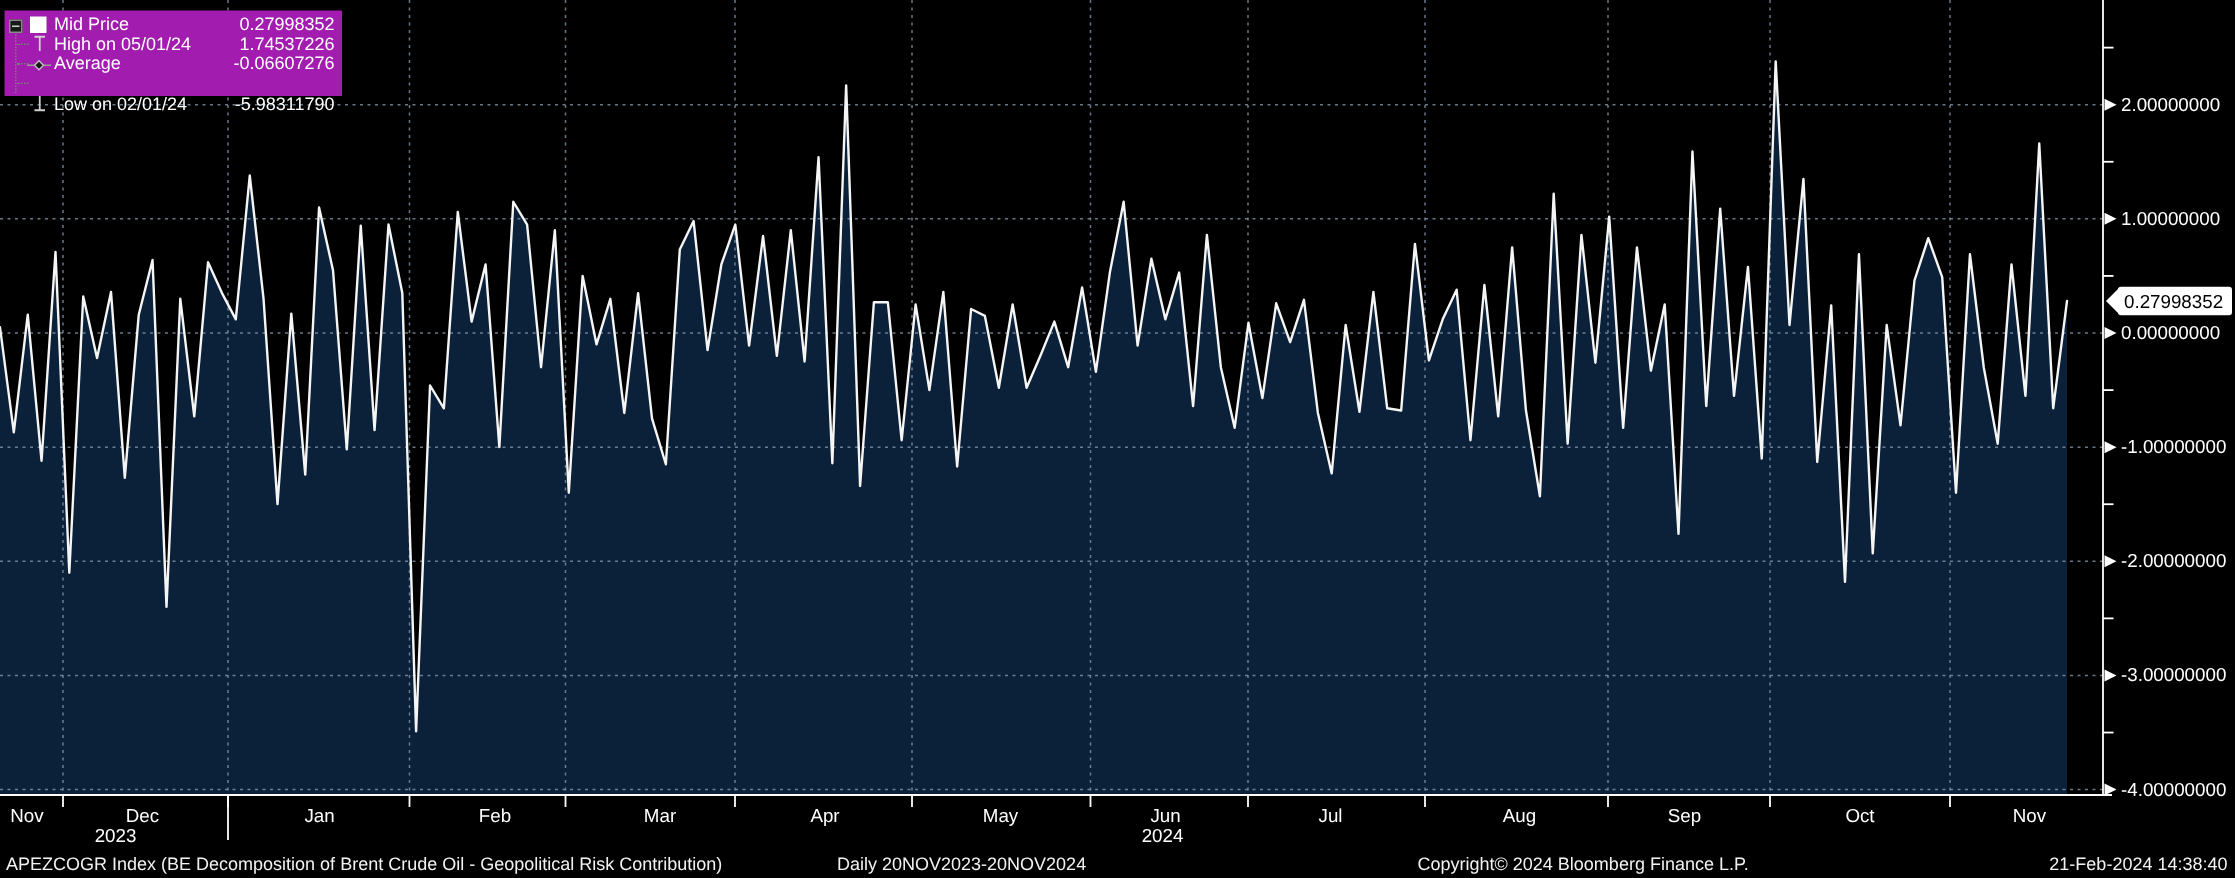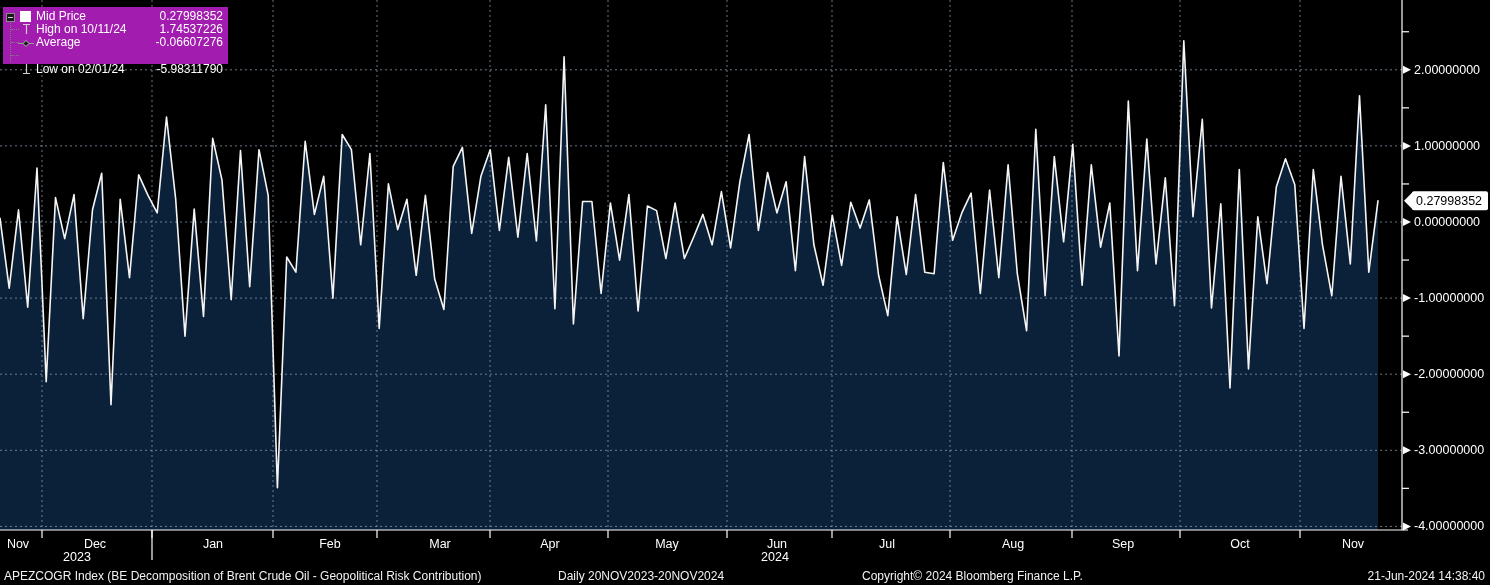--- a/index.html
+++ b/index.html
@@ -16,21 +16,21 @@
   .expand::after{content:"";position:absolute;left:1px;top:3px;width:5px;height:1px;background:#cfcfcf;}
   .tree{position:absolute;left:7px;top:16px;height:39px;width:0;border-left:1px dotted #7d7d7d;}
   .stub{position:absolute;left:8px;width:8px;height:0;border-top:1px dotted #7d7d7d;}
   .swatch{position:absolute;left:17px;top:1px;width:11px;height:11px;background:#fff;}
   .lic{position:absolute;left:16px;top:0;}
 
   
   .footer{position:absolute;left:0;top:566px;width:1490px;height:19px;font-size:12px;color:#f2f2f2;background:#000;}
   .f-title{position:absolute;left:4px;top:3px;white-space:nowrap;}
   .f-period{position:absolute;left:558px;top:3px;white-space:nowrap;}
-  .f-copy{position:absolute;left:862px;top:3px;white-space:nowrap;}
+  .f-copy{position:absolute;left:945px;top:3px;white-space:nowrap;}
   .f-time{position:absolute;right:5px;top:3px;white-space:nowrap;}
 </style>
 </head>
 <body>
 
 <div class="screen">
 
   
   <svg id="chart-svg" width="1490" height="585" viewBox="0 0 1490 585">
       <path d="M0,530 L0.0,218.2 L9.2,288.2 L18.5,209.8 L27.7,307.2 L37.0,168.0 L46.2,381.8 L55.5,197.6 L64.7,238.7 L74.0,194.6 L83.2,318.6 L92.5,209.8 L101.7,173.3 L111.0,404.6 L120.2,199.2 L129.5,277.6 L138.7,174.8 L148.0,195.4 L157.2,212.9 L166.5,117.0 L175.7,199.2 L185.0,336.1 L194.2,209.1 L203.5,316.4 L212.7,138.3 L222.0,180.1 L231.2,299.6 L240.5,150.5 L249.7,286.7 L259.0,149.7 L268.2,195.4 L277.4,487.6 L286.7,257.0 L295.9,272.2 L305.2,141.3 L314.4,214.4 L323.7,176.3 L332.9,298.1 L342.2,134.5 L351.4,149.7 L360.7,244.8 L369.9,153.5 L379.2,328.5 L388.4,183.9 L397.7,229.6 L406.9,199.2 L416.2,275.3 L425.4,195.4 L434.7,279.1 L443.9,309.5 L453.2,166.4 L462.4,147.4 L471.7,233.4 L480.9,176.3 L490.2,149.7 L499.4,230.4 L508.7,157.3 L517.9,237.2 L527.2,153.5 L536.4,241.0 L545.7,104.8 L554.9,308.8 L564.1,56.9 L573.4,324.0 L582.6,201.5 L591.9,201.5 L601.1,293.5 L610.4,203.0 L619.6,260.1 L628.9,194.6 L638.1,311.0 L647.4,206.0 L656.6,210.6 L665.9,258.5 L675.1,203.0 L684.4,258.5 L693.6,237.2 L702.9,214.4 L712.1,244.8 L721.4,191.6 L730.6,247.9 L739.9,181.7 L749.1,134.5 L758.4,230.4 L767.6,172.5 L776.9,212.9 L786.1,181.7 L795.4,270.7 L804.6,156.6 L813.9,244.8 L823.1,285.2 L832.3,215.2 L841.6,265.4 L850.8,202.2 L860.1,228.1 L869.3,199.9 L878.6,275.3 L887.8,315.6 L897.1,216.7 L906.3,274.5 L915.6,194.6 L924.8,272.2 L934.1,273.7 L943.3,162.6 L952.6,240.3 L961.8,212.9 L971.1,193.1 L980.3,293.5 L989.6,190.0 L998.8,277.6 L1008.1,164.9 L1017.3,273.7 L1026.6,330.8 L1035.8,129.2 L1045.1,295.8 L1054.3,156.6 L1063.6,241.8 L1072.8,144.4 L1082.1,285.2 L1091.3,164.9 L1100.6,247.1 L1109.8,203.0 L1119.0,355.9 L1128.3,101.0 L1137.5,270.7 L1146.8,139.1 L1156.0,263.9 L1165.3,177.9 L1174.5,305.7 L1183.8,40.9 L1193.0,216.7 L1202.3,119.3 L1211.5,308.0 L1220.8,203.7 L1230.0,387.9 L1239.3,169.5 L1248.5,368.9 L1257.8,216.7 L1267.0,283.6 L1276.3,187.0 L1285.5,158.8 L1294.8,184.7 L1304.0,328.5 L1313.3,169.5 L1322.5,244.8 L1331.8,295.8 L1341.0,176.3 L1350.3,263.9 L1359.5,95.7 L1368.8,272.2 L1378.0,200.7 L1378,530 Z" fill="#0b2139" stroke="none"></path>
@@ -122,21 +122,21 @@
       <span class="swatch"></span>
       <span class="lb">Mid Price</span>
       <span class="vl">0.27998352</span>
     </div>
     <div class="lrow" style="top:16px">
       <span class="lic" style="left:18px">
         <svg width="11" height="12">
             <path d="M2 1.5 H9 M5.5 1.5 V11" stroke="#cfcfcf" stroke-width="1.2" fill="none"></path>
           </svg>
       </span>
-      <span class="lb">High on 10/11/24</span>
+      <span class="lb">High on 05/01/24</span>
       <span class="vl">1.74537226</span>
     </div>
     <div class="lrow" style="top:29px">
       <span class="lic" style="left:15px;top:2px">
         <svg width="16" height="9">
             <path d="M0 4.5 H16" stroke="#9a9a9a" stroke-width="1"></path>
             <path d="M8 1.5 L11 4.5 L8 7.5 L5 4.5 Z" fill="#191919" stroke="#bdbdbd" stroke-width="1"></path>
           </svg>
       </span>
       <span class="lb">Average</span>
@@ -151,15 +151,15 @@
       <span class="lb">Low on 02/01/24</span>
       <span class="vl">-5.98311790</span>
     </div>
   </div>
 
   
   <div class="footer">
     <span class="f-title">APEZCOGR Index (BE Decomposition of Brent Crude Oil - Geopolitical Risk Contribution)</span>
     <span class="f-period">Daily 20NOV2023-20NOV2024</span>
     <span class="f-copy">Copyright© 2024 Bloomberg Finance L.P.</span>
-    <span class="f-time">21-Jun-2024 14:38:40</span>
+    <span class="f-time">21-Feb-2024 14:38:40</span>
   </div>
 </div>
 
 </body></html>

